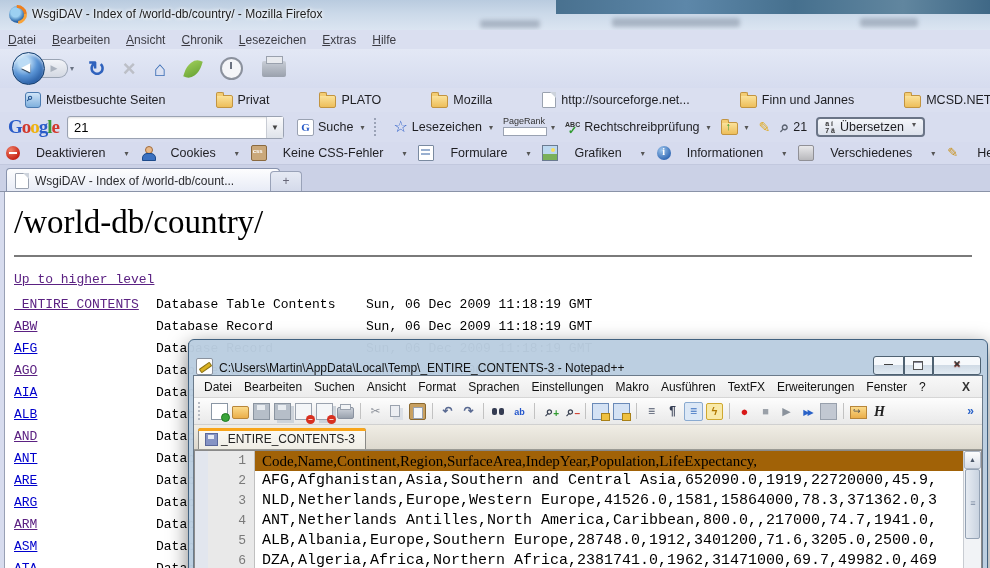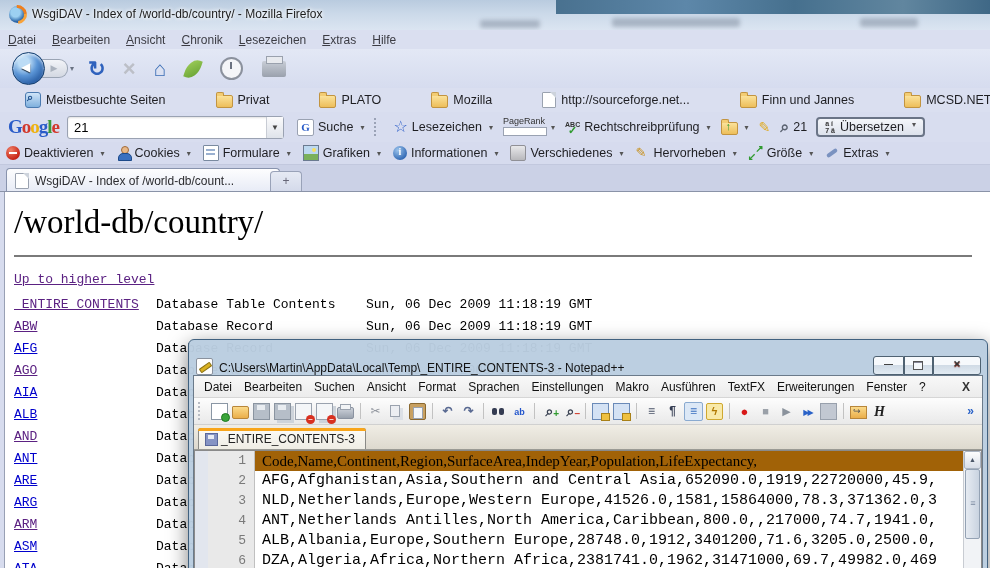--- a/index.html
+++ b/index.html
@@ -71,21 +71,21 @@
   .ic-abc .abc{font-size:7px;font-weight:bold;color:#333;}
   .ic-abc .chk{color:#2f9a2f;font-size:11px;font-weight:bold;margin-top:-1px;}
   .ic-folder-up{position:relative;}
   .ic-folder-up::after{content:"↑";position:absolute;left:4px;top:-3px;color:#2f9a2f;font-weight:bold;font-size:11px;}
   .ic-highlighter{font-size:14px;color:#e0a818;transform:rotate(0deg);}
   .ic-magnifier{font-size:16px;color:#5a6270;font-weight:bold;}
   .translate-btn{display:inline-flex;align-items:flex-start;gap:5px;border:2px solid #6a7486;border-radius:4px;background:linear-gradient(180deg,#f4f6fa,#dde2ec);padding:1px 7px;margin-left:4px;font-size:12.5px;color:#1e1e22;}
   .ic-translate{display:inline-flex;flex-direction:column;font-size:7px;line-height:7px;color:#333;font-weight:bold;}
   
   .fx-webdev{position:absolute;left:0;top:142px;right:0;height:22px;background:#d6dbee;display:flex;align-items:center;white-space:nowrap;overflow:hidden;border-bottom:1px solid #c2c8de;}
-  .wd-item{display:inline-flex;align-items:center;gap:4px;padding:1px 6px;font-size:12.5px;color:#1e1e22;}
+  .wd-item{display:inline-flex;align-items:center;gap:16px;padding:1px 6px;font-size:12.5px;color:#1e1e22;}
   .wd-ic{width:14px;height:14px;position:relative;flex:none;}
   .ic-disable{border-radius:50%;background:radial-gradient(circle at 35% 30%,#f08068,#c41e10 75%);}
   .ic-disable::after{content:"";position:absolute;left:3px;top:6px;width:8px;height:2px;background:#fff;}
   .ic-cookies{}
   .ic-cookies::before{content:"";position:absolute;left:4px;top:0;width:6px;height:6px;border-radius:50%;background:#e8b888;border:1px solid #a06a3a;}
   .ic-cookies::after{content:"";position:absolute;left:1px;top:7px;width:12px;height:6px;border-radius:5px 5px 0 0;background:#3a70c0;border:1px solid #1d4a8a;}
   .ic-css{background:#caa87a;border:1px solid #8a6a40;border-radius:2px;}
   .ic-css::after{content:"css";position:absolute;left:1px;top:2px;font-size:6px;color:#fff;font-weight:bold;}
   .ic-form{background:#fff;border:1px solid #7a8aa0;border-radius:1px;}
   .ic-form::after{content:"";position:absolute;left:2px;top:3px;width:9px;height:2px;background:#9ab0d0;box-shadow:0 4px 0 #9ab0d0;}
@@ -335,20 +335,24 @@
       <span class="wd-item has-caret">
         <span class="wd-ic ic-disable"></span>
         <span>Deaktivieren</span>
       </span>
 
       <span class="wd-item has-caret">
         <span class="wd-ic ic-cookies"></span>
         <span>Cookies</span>
       </span>
 
+      <span class="wd-item has-caret">
+        <span class="wd-ic ic-css"></span>
+        <span>Keine CSS-Fehler</span>
+      </span>
 
       <span class="wd-item has-caret">
         <span class="wd-ic ic-form"></span>
         <span>Formulare</span>
       </span>
 
       <span class="wd-item has-caret">
         <span class="wd-ic ic-image"></span>
         <span>Grafiken</span>
       </span>

